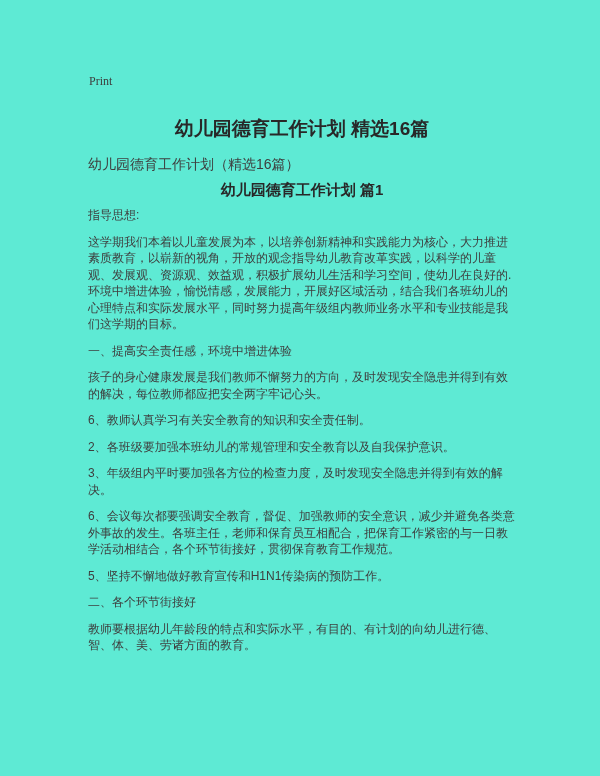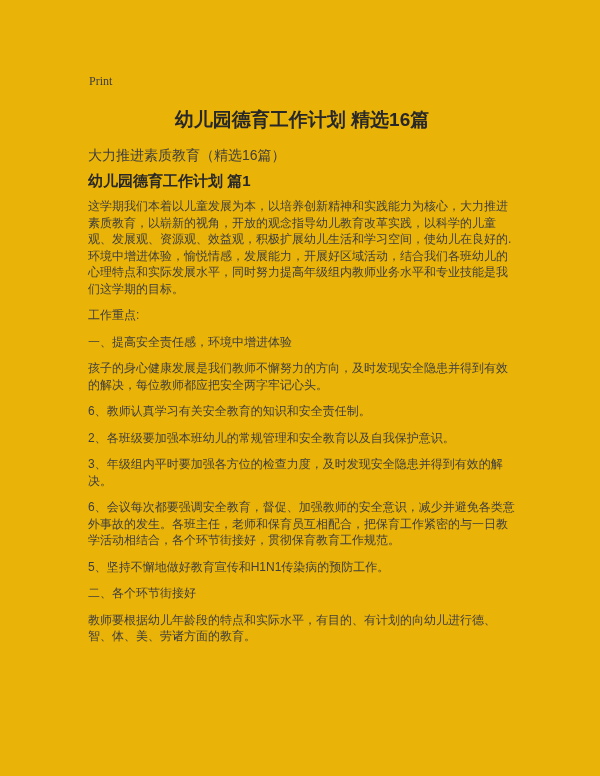--- a/index.html
+++ b/index.html
@@ -5,21 +5,21 @@
   html, body {
     margin: 0;
     padding: 0;
     background: #ffffff;
   }
   .page {
     position: relative;
     width: 600px;
     height: 776px;
     box-sizing: border-box;
-    background: #eab308;
+    background: #5eead4;
     padding: 71px 84px 0 88px;
     font-family: "Liberation Sans", sans-serif;
     color: #3e3e3e;
     overflow: hidden;
   }
   .print-link {
     display: inline-block;
     font-family: "Liberation Serif", serif;
     font-size: 12px;
     line-height: 14px;
@@ -27,60 +27,61 @@
     margin-left: 1px;
     cursor: pointer;
     text-decoration: none;
   }
   .doc-title {
     font-size: 19px;
     line-height: 24px;
     font-weight: 700;
     text-align: center;
     color: #282828;
-    margin: 19px 0 0 0;
+    margin: 28px 0 0 0;
   }
   .doc-subtitle {
     font-size: 14px;
     line-height: 17px;
     font-weight: 400;
     color: #3e3e3e;
     margin: 15px 0 0 0;
   }
   .section-heading {
     font-size: 15px;
     line-height: 19px;
     font-weight: 700;
     color: #282828;
     margin: 7px 0 8px 0;
+    text-align: center;
   }
   .para {
     font-size: 12px;
     line-height: 16.5px;
     margin: 0 0 10px 0;
     color: #3e3e3e;
     width: 428px;
     word-break: normal;
   }
 </style>
 </head>
 <body>
 
 <div class="page">
 
   <a class="print-link">Print</a>
 
   <h1 class="doc-title">幼儿园德育工作计划 精选16篇</h1>
 
-  <div class="doc-subtitle">大力推进素质教育（精选16篇）</div>
+  <div class="doc-subtitle">幼儿园德育工作计划（精选16篇）</div>
 
   <h2 class="section-heading">幼儿园德育工作计划 篇1</h2>
 
+  <p class="para">指导思想:</p>
   <p class="para">这学期我们本着以儿童发展为本，以培养创新精神和实践能力为核心，大力推进素质教育，以崭新的视角，开放的观念指导幼儿教育改革实践，以科学的儿童观、发展观、资源观、效益观，积极扩展幼儿生活和学习空间，使幼儿在良好的.环境中增进体验，愉悦情感，发展能力，开展好区域活动，结合我们各班幼儿的心理特点和实际发展水平，同时努力提高年级组内教师业务水平和专业技能是我们这学期的目标。</p>
-  <p class="para">工作重点:</p>
   <p class="para">一、提高安全责任感，环境中增进体验</p>
   <p class="para">孩子的身心健康发展是我们教师不懈努力的方向，及时发现安全隐患并得到有效的解决，每位教师都应把安全两字牢记心头。</p>
   <p class="para">6、教师认真学习有关安全教育的知识和安全责任制。</p>
   <p class="para">2、各班级要加强本班幼儿的常规管理和安全教育以及自我保护意识。</p>
   <p class="para">3、年级组内平时要加强各方位的检查力度，及时发现安全隐患并得到有效的解决。</p>
   <p class="para">6、会议每次都要强调安全教育，督促、加强教师的安全意识，减少并避免各类意外事故的发生。各班主任，老师和保育员互相配合，把保育工作紧密的与一日教学活动相结合，各个环节街接好，贯彻保育教育工作规范。</p>
   <p class="para">5、坚持不懈地做好教育宣传和H1N1传染病的预防工作。</p>
   <p class="para">二、各个环节街接好</p>
   <p class="para">教师要根据幼儿年龄段的特点和实际水平，有目的、有计划的向幼儿进行德、智、体、美、劳诸方面的教育。</p>
 

